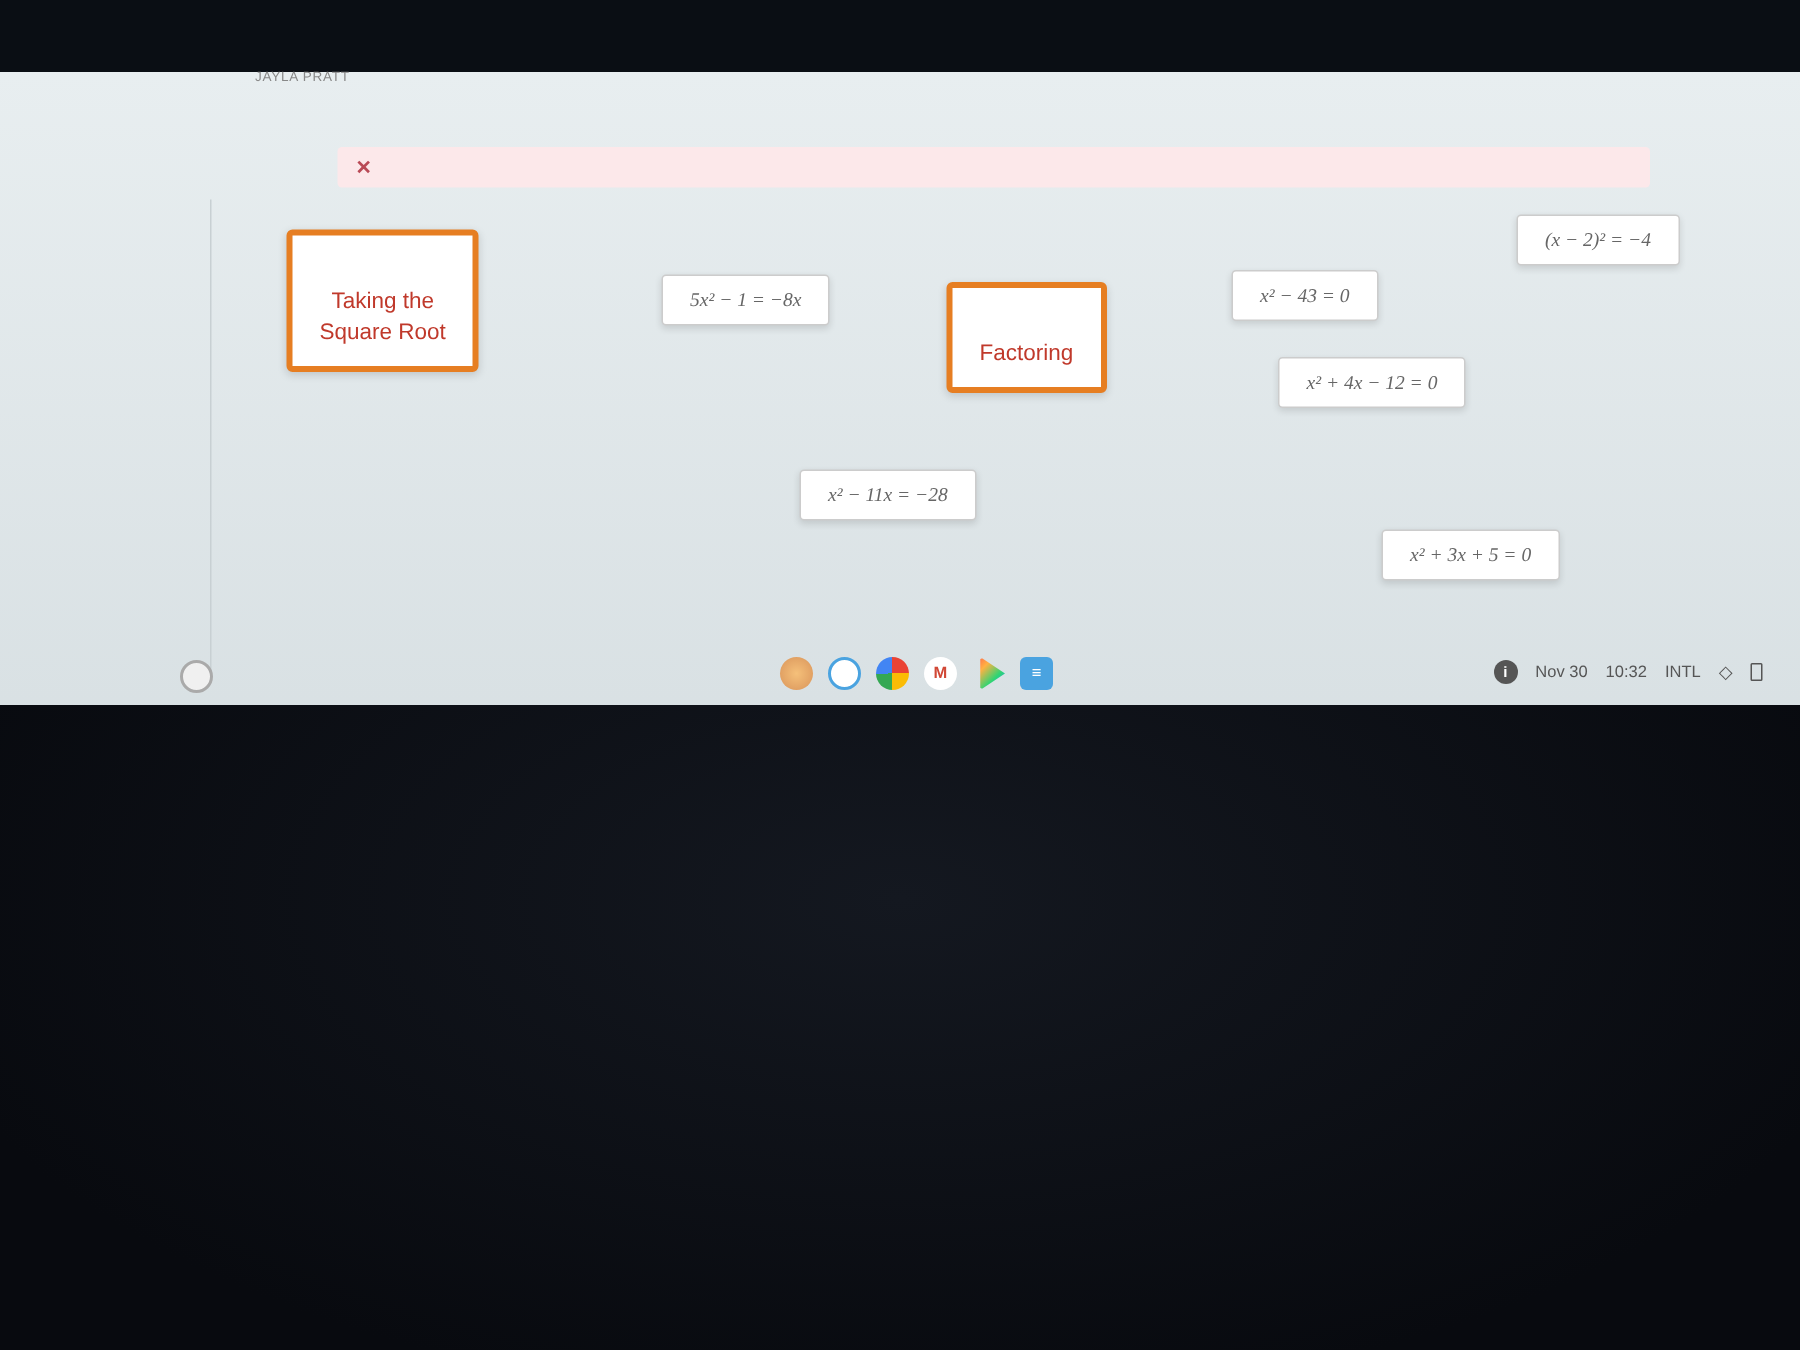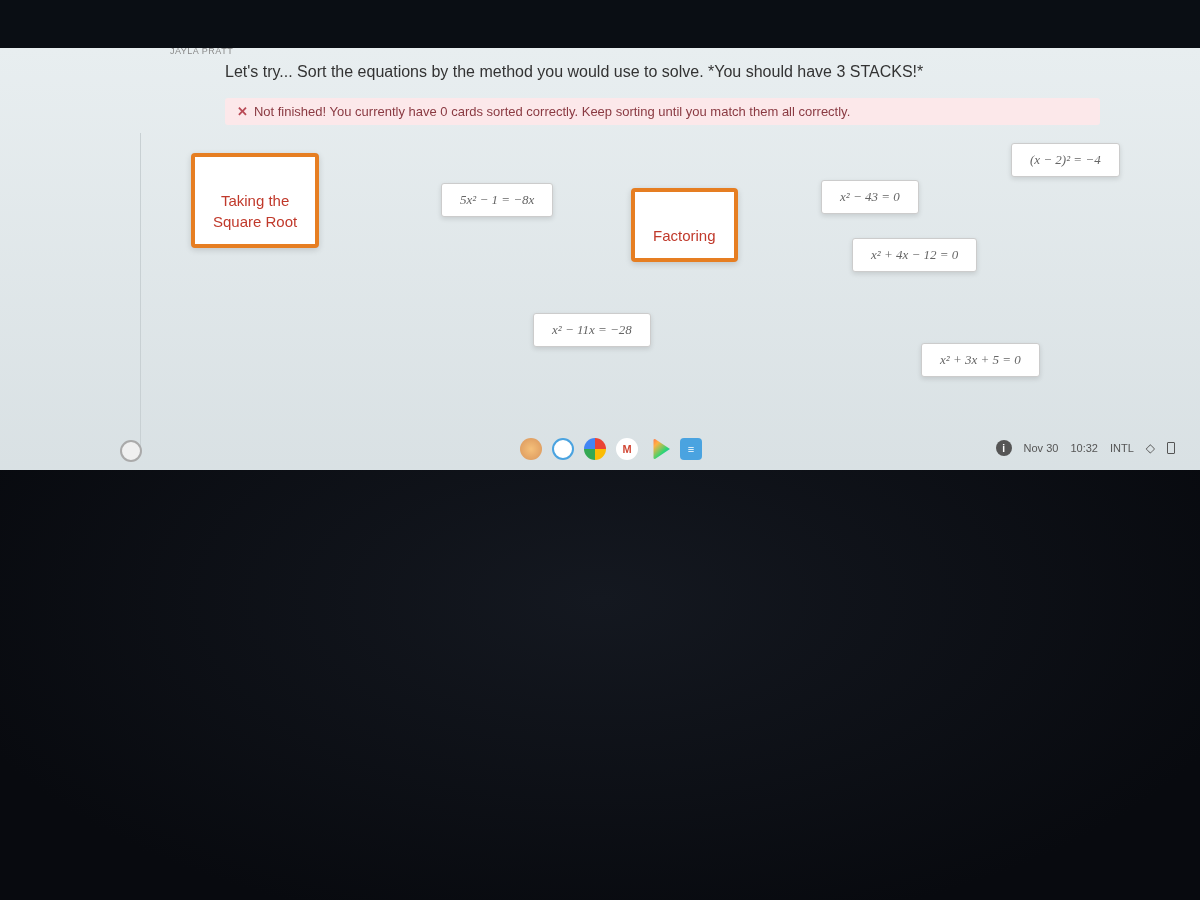--- a/index.html
+++ b/index.html
@@ -164,25 +164,23 @@
       background: radial-gradient(ellipse at 50% 30%, #141820 0%, #080a0f 80%);
     }
   </style>
 </head>
 <body>
 
 <div class="screen-area">
 
   <div class="browser-tab">JAYLA PRATT</div>
 
-  <div class="instruction-bar">Let's try... Sort the equations by the method you would use to solve. *You should have 3 STACKS!*</div>
 
   <div class="status-bar">
     <span class="status-x">✕</span>
-    <span>Not finished! You currently have 0 cards sorted correctly. Keep sorting until you match them all correctly.</span>
   </div>
 
   <div class="canvas-area">
 
     <div class="category-card" style="top:20px; left:50px;">
       <span>Taking the
 Square Root</span>
     </div>
 
     <div class="category-card" style="top:55px; left:490px;">
@@ -203,21 +201,21 @@
     </div>
 
     <div class="equation-card" style="top:105px; left:711px;">
       <span>x² + 4x − 12 = 0</span>
     </div>
 
     <div class="equation-card" style="top:180px; left:392px;">
       <span>x² − 11x = −28</span>
     </div>
 
-    <div class="equation-card" style="top:210px; left:780px;">
+    <div class="equation-card" style="top:220px; left:780px;">
       <span>x² + 3x + 5 = 0</span>
     </div>
 
   </div>
 
 </div>
 
 <div class="search-circle"></div>
 
 <div class="taskbar">

